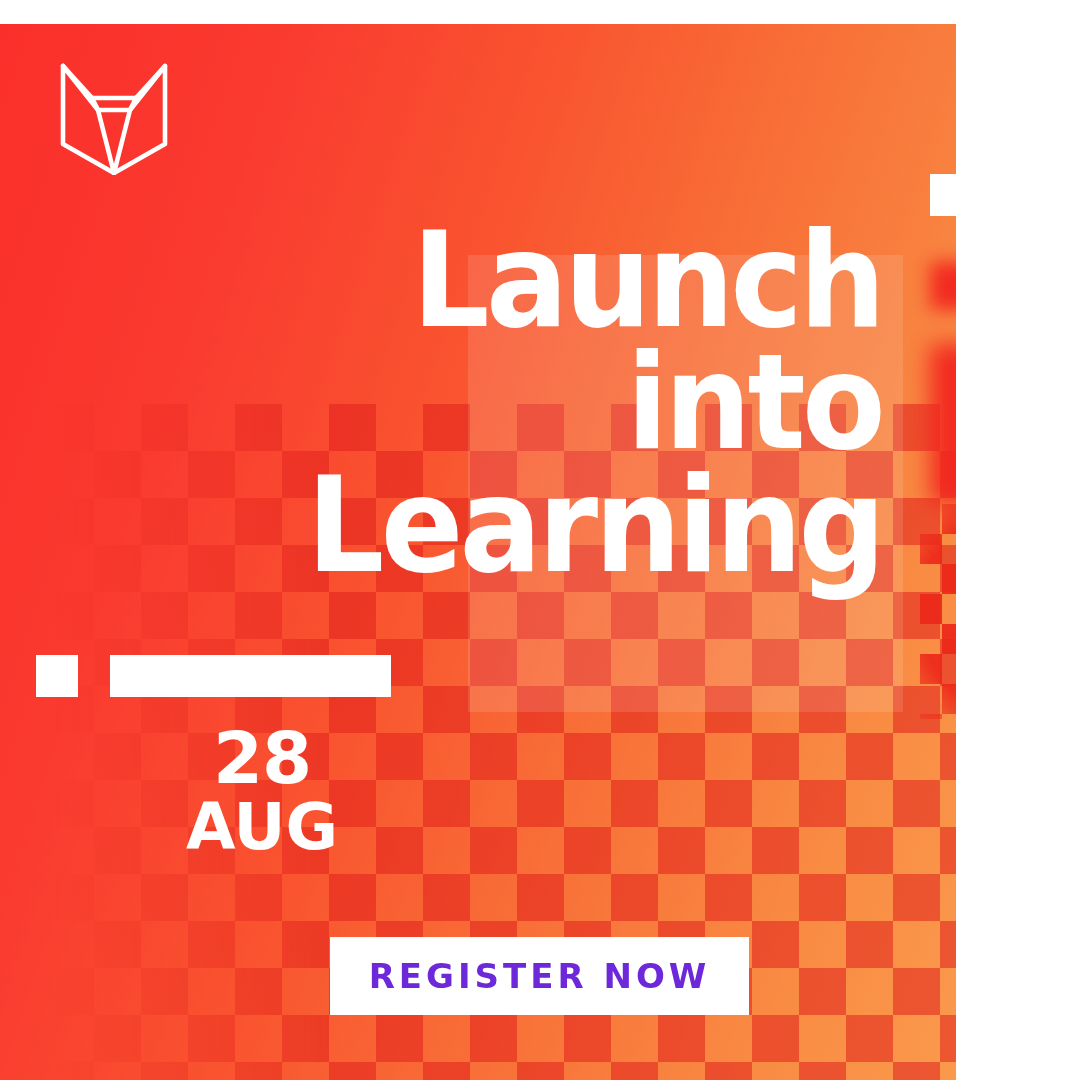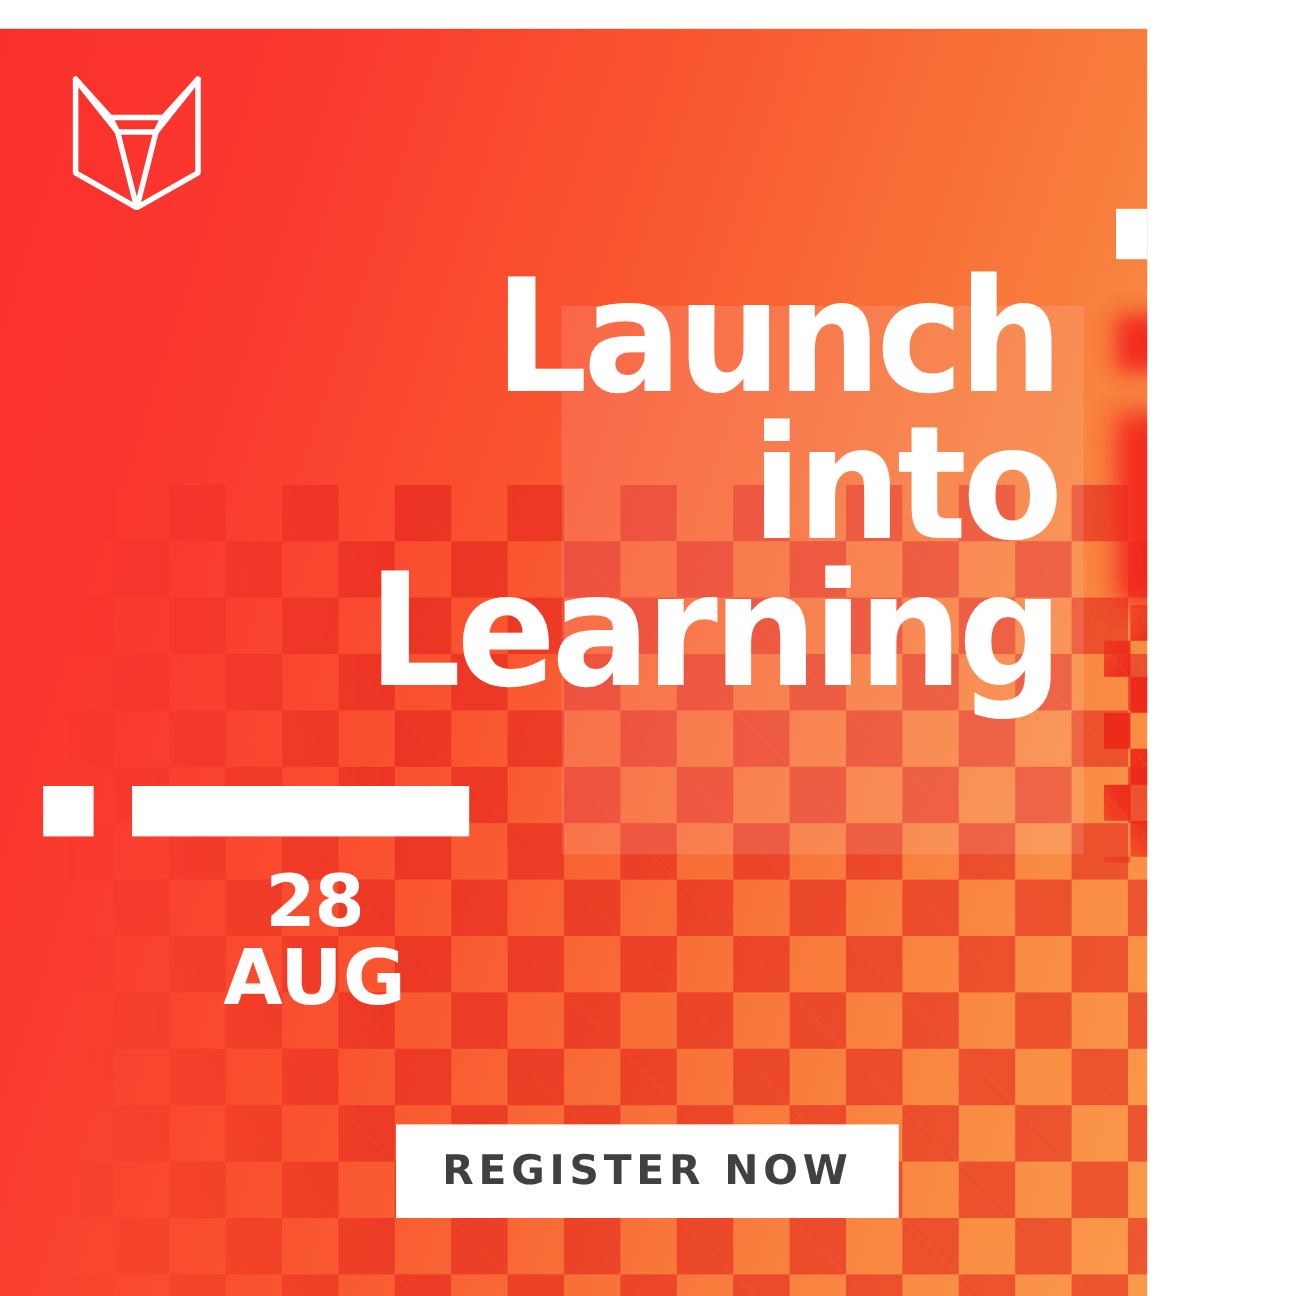--- a/index.html
+++ b/index.html
@@ -108,33 +108,33 @@
   }
 
   
   #details { position:absolute; left:0; top:690px; width:1080px; height:180px; }
 
   #date-block {
     position:absolute; left:186px; top:10px;
     text-align:center; color:#FFFFFF;
     font-family:"DejaVu Sans", sans-serif; font-weight:700;
   }
-  #date-day   { font-size:60px; line-height:.96; letter-spacing:-1px; }
+  #date-day   { font-size:72px; line-height:.96; letter-spacing:-1px; }
   #date-month { font-size:64px; line-height:1; letter-spacing:0px; margin-top:2px; }
 
   
   #cta-button {
     position:absolute; left:330px; top:913px;
     width:419px; height:78px;
     background:#FFFFFF;
     display:flex; align-items:center; justify-content:center;
     cursor:pointer;
   }
   #cta-label {
-    color:#404040;
+    color:#6d28d9;
     font-family:"DejaVu Sans", sans-serif; font-weight:700;
     font-size:34px; letter-spacing:4px;
   }
 </style>
 </head>
 <body>
 
 <div id="poster">
 
   <div class="pattern" id="pattern-large"></div>

